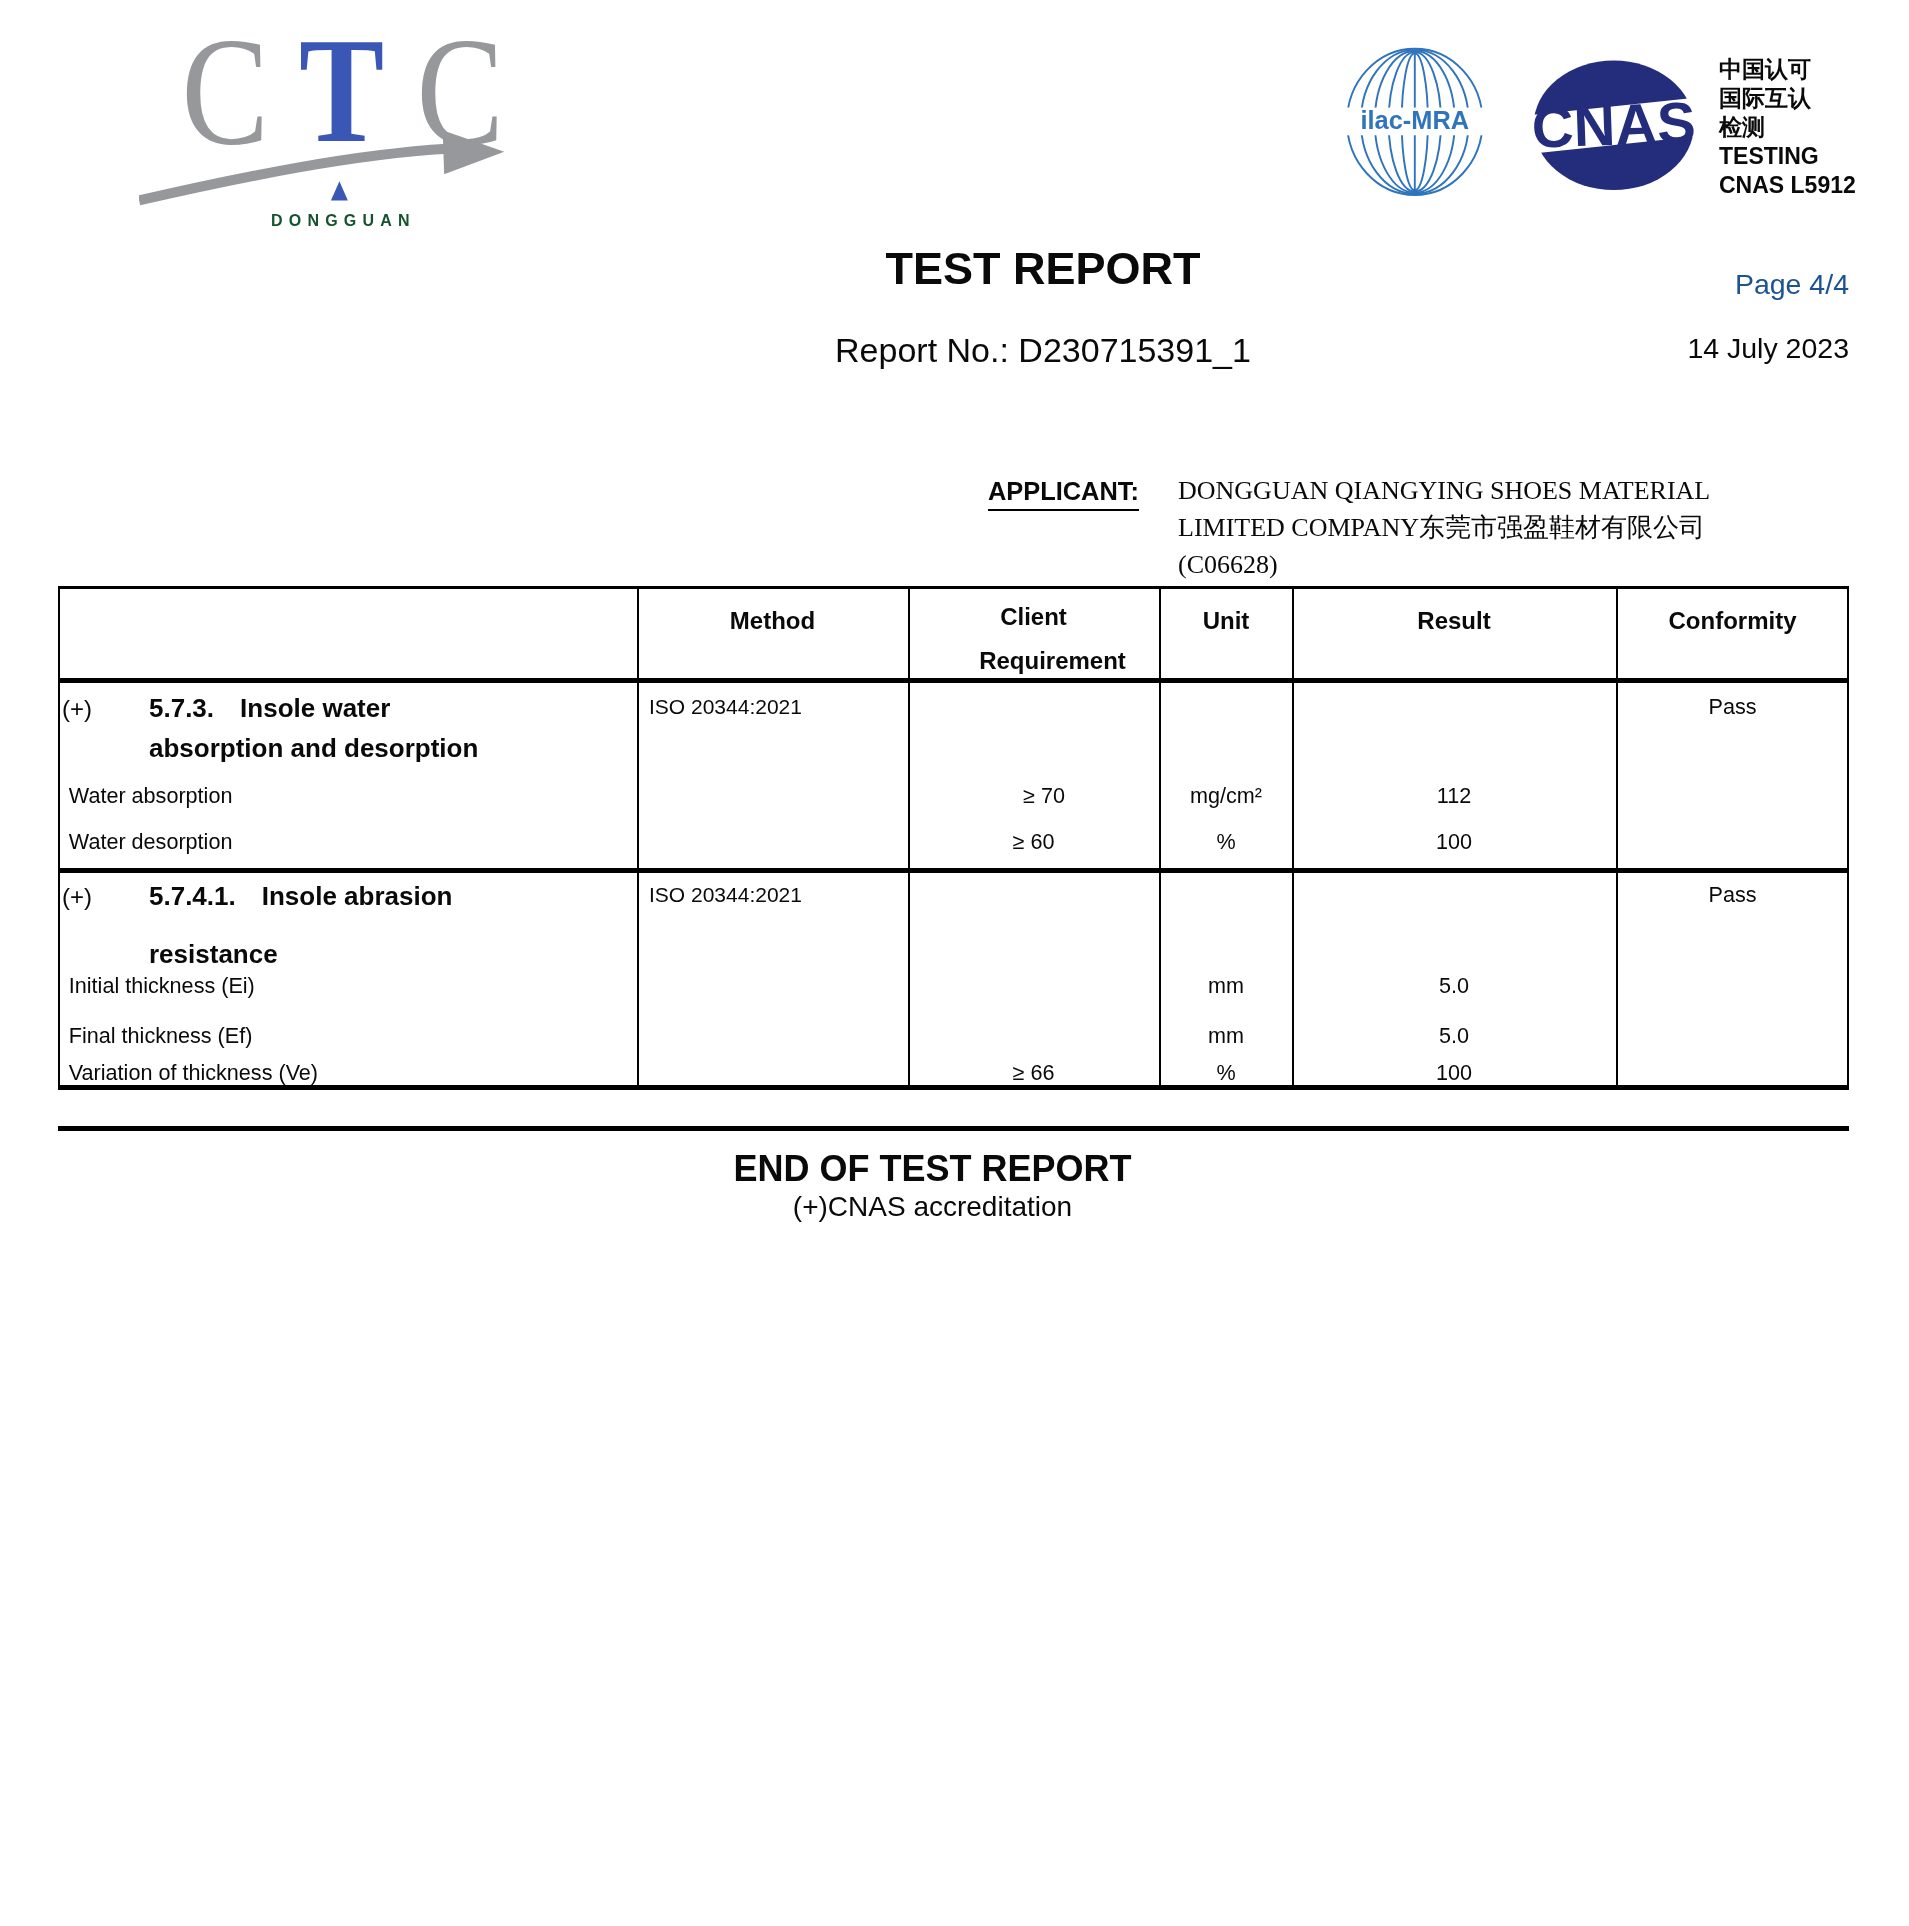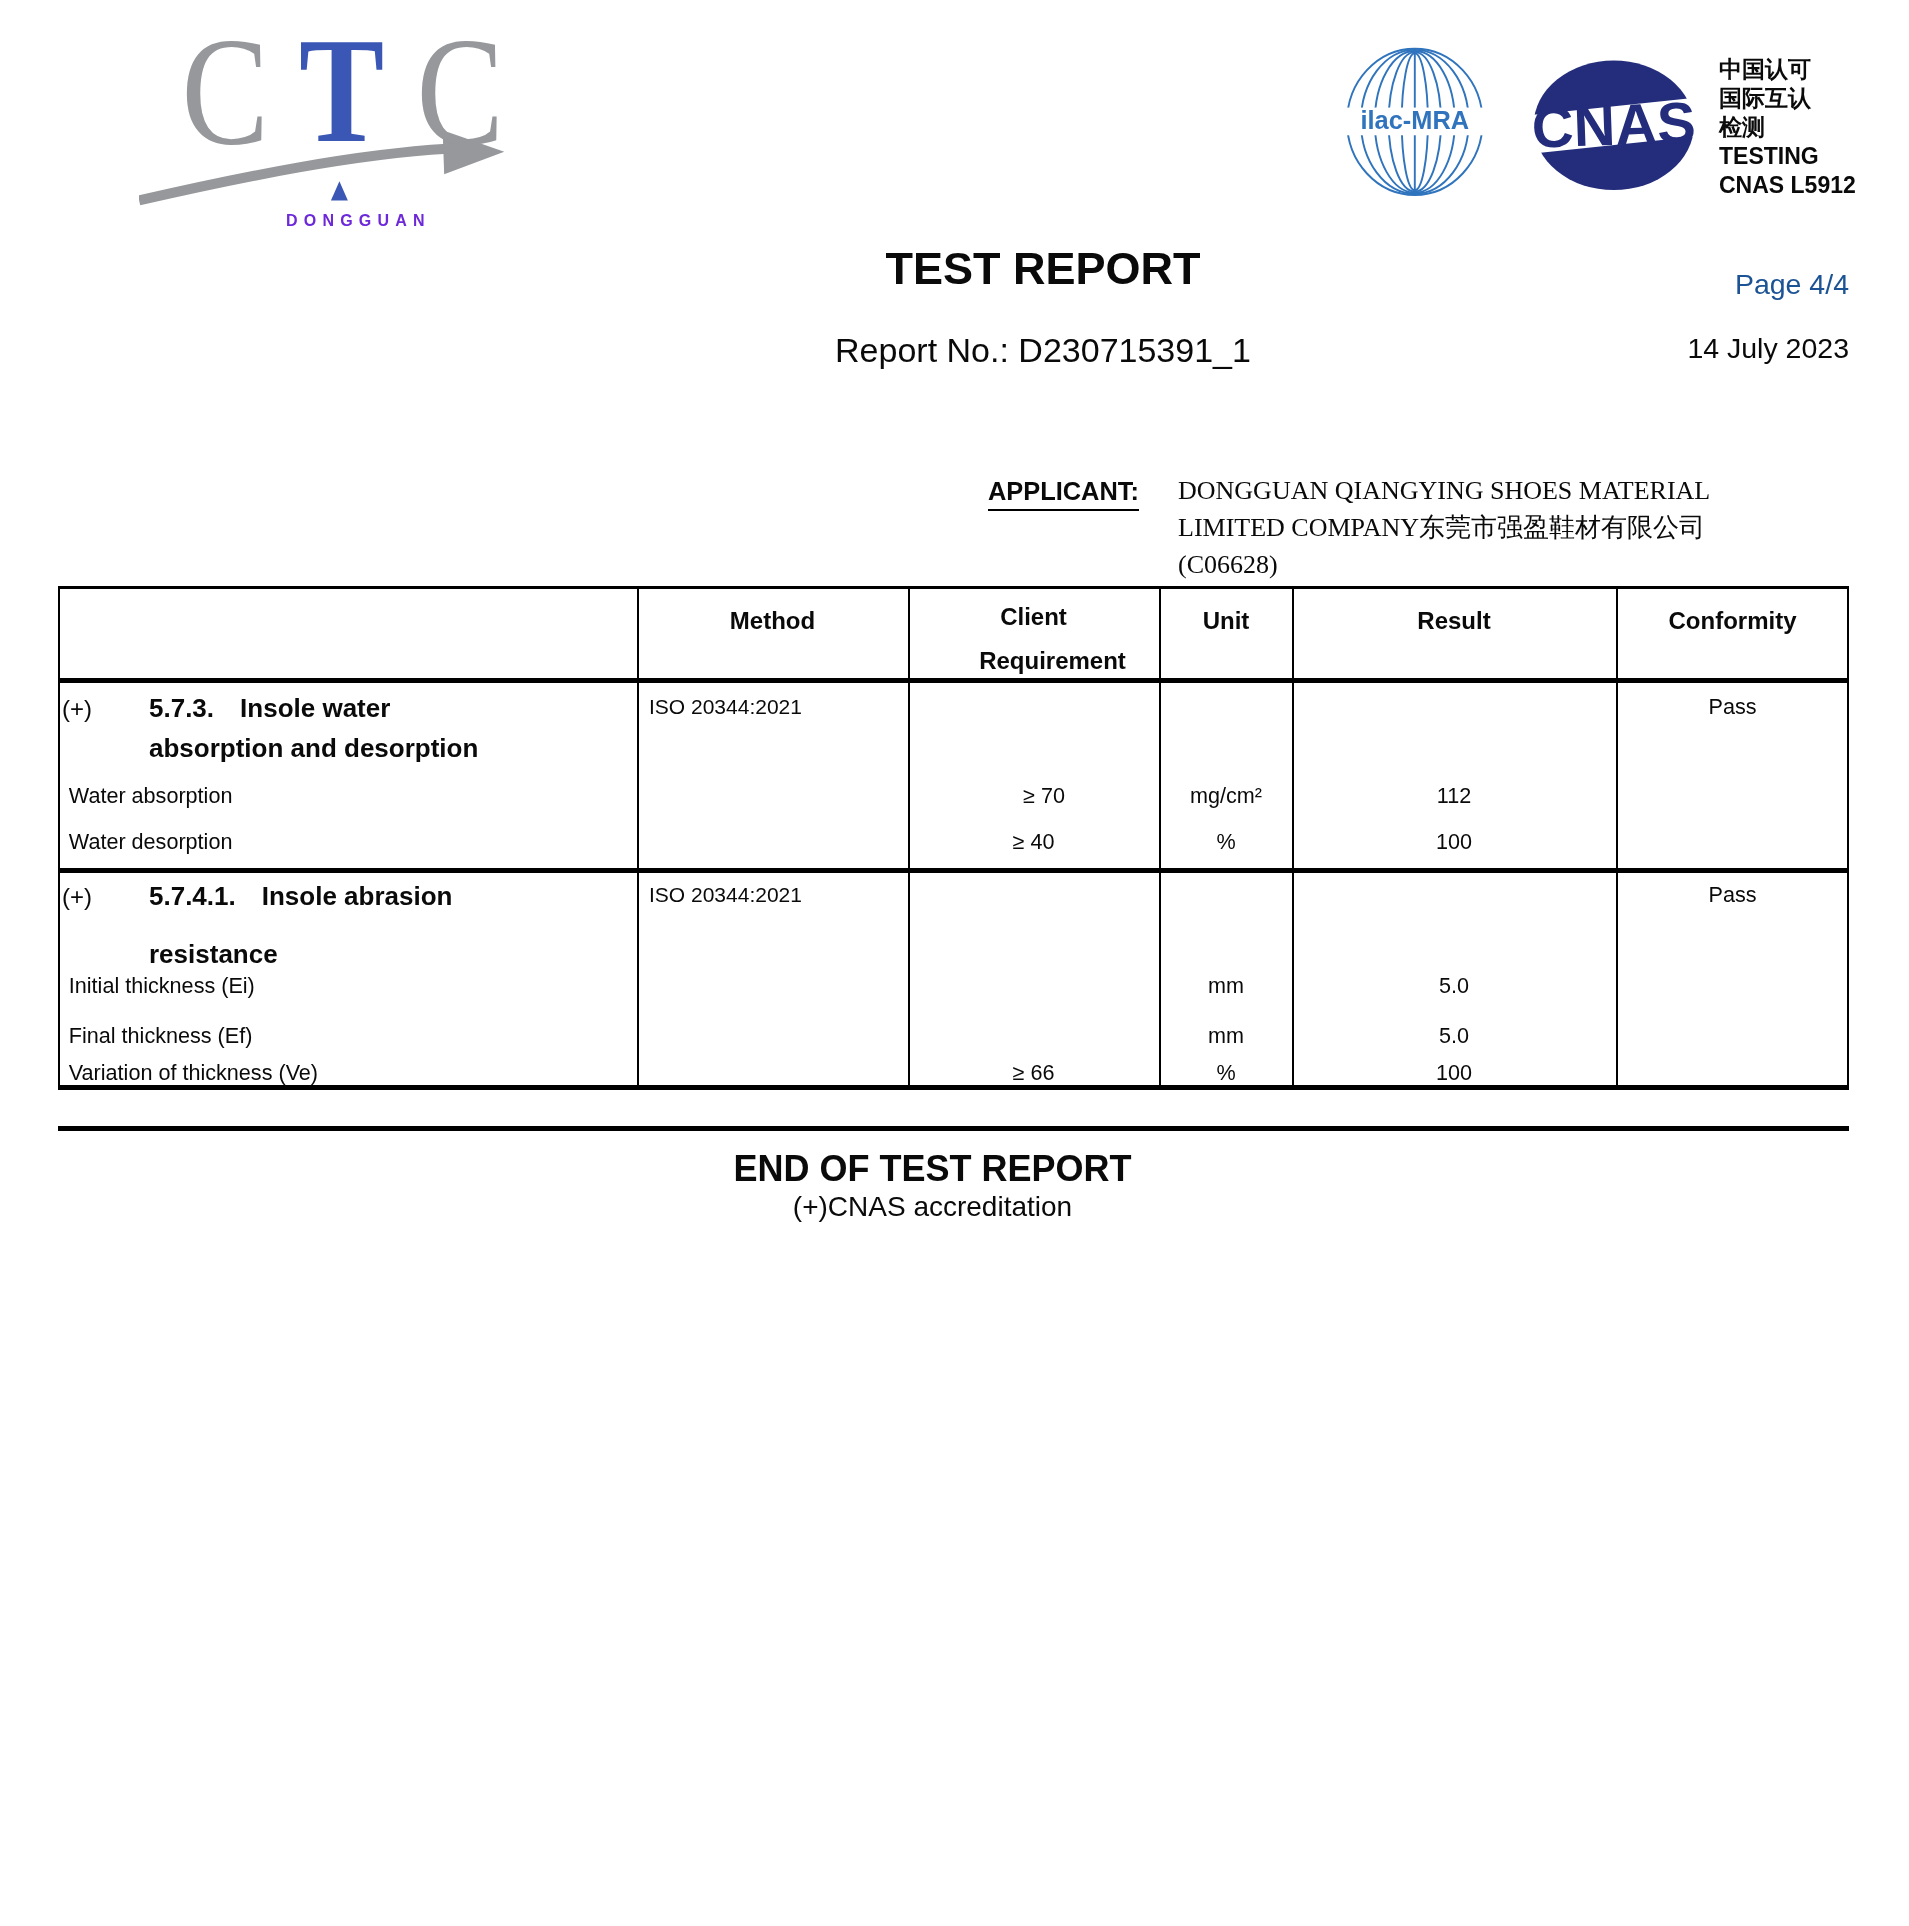--- a/index.html
+++ b/index.html
@@ -3,22 +3,22 @@
 <meta charset="utf-8">
 <style>
   html,body{margin:0;padding:0;}
   body{
     width:1910px;height:2700px;position:relative;background:#fff;color:#0a0a0a;
     font-family:"Liberation Sans", sans-serif;overflow:hidden;
   }
   .abs{position:absolute;}
   .nowrap{white-space:nowrap;}
   
-  .ctc-city{position:absolute;left:147px;top:178px;width:139px;text-align:center;
-    font-size:16px;font-weight:bold;letter-spacing:6.2px;color:#6d28d9;}
+  .ctc-city{position:absolute;left:132px;top:178px;width:139px;text-align:center;
+    font-size:16px;font-weight:bold;letter-spacing:6.2px;color:#14532d;}
   .cert-lines div{font-size:23px;font-weight:bold;line-height:29px;white-space:nowrap;}
   
   .doc-title{left:735px;top:243px;width:616px;text-align:center;font-size:45px;font-weight:bold;}
   .page-no{right:61px;top:268px;font-size:28.5px;color:#1b5394;}
   .report-no{left:735px;top:331px;width:616px;text-align:center;font-size:34px;}
   .doc-date{right:61px;top:332px;font-size:28.5px;}
   
   .applicant-label{left:988px;top:477px;font-size:25.4px;font-weight:bold;
     border-bottom:2.7px solid #000;padding-bottom:3.1px;}
   .applicant-value{left:1178px;top:472px;width:678px;font-family:"Liberation Serif", serif;
@@ -133,21 +133,21 @@
   <div class="tl ttl" style="left:91px;top:149px;">absorption and desorption</div>
   <div class="tl meth" style="left:591px;top:107px;">ISO 20344:2021</div>
   <div class="tl cc" style="left:1558px;width:233px;top:107px;">Pass</div>
 
   <div class="tl" style="left:10.8px;top:196px;">Water absorption</div>
   <div class="tl cc" style="left:850px;width:272px;top:196px;">≥ 70</div>
   <div class="tl cc" style="left:1101px;width:134px;top:196px;">mg/cm²</div>
   <div class="tl cc" style="left:1234px;width:324px;top:196px;">112</div>
 
   <div class="tl" style="left:10.8px;top:242px;">Water desorption</div>
-  <div class="tl cc" style="left:850px;width:251px;top:242px;">≥ 40</div>
+  <div class="tl cc" style="left:850px;width:251px;top:242px;">≥ 60</div>
   <div class="tl cc" style="left:1101px;width:134px;top:242px;">%</div>
   <div class="tl cc" style="left:1234px;width:324px;top:242px;">100</div>
 
   <div class="tl" style="left:3.9px;top:297px;font-size:24px;">(+)</div>
   <div class="tl ttl" style="left:91px;top:297px;">
     <span class="clause">5.7.4.1.</span><span>Insole abrasion</span>
   </div>
   <div class="tl ttl" style="left:91px;top:334px;margin-top:21px;">resistance</div>
   <div class="tl meth" style="left:591px;top:295px;">ISO 20344:2021</div>
   <div class="tl cc" style="left:1558px;width:233px;top:295px;">Pass</div>

